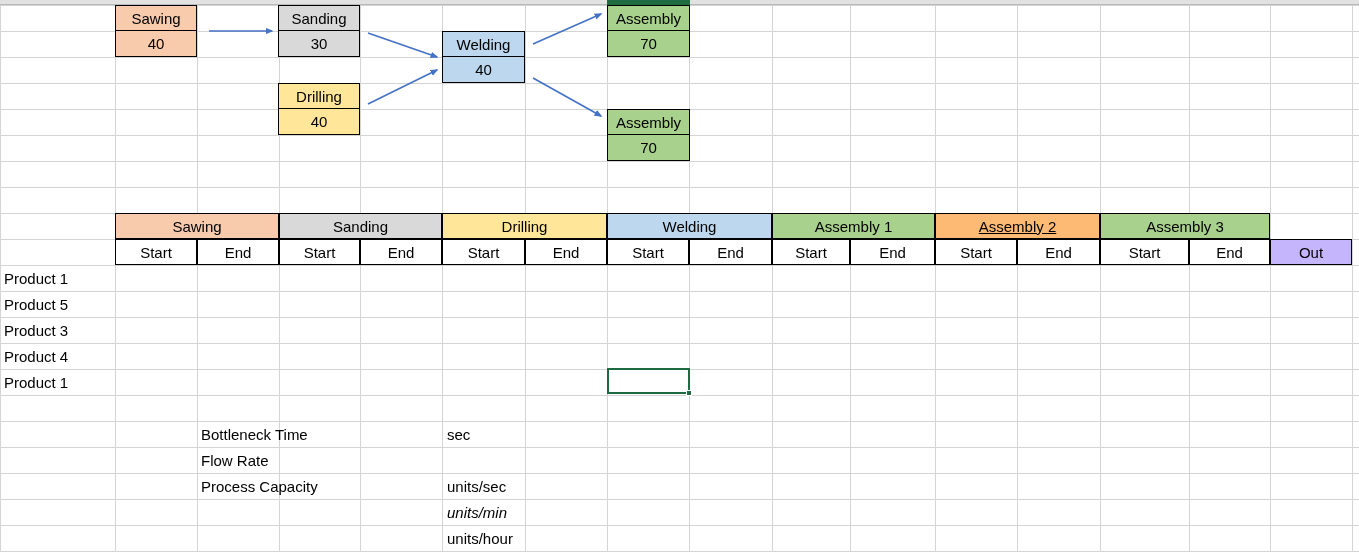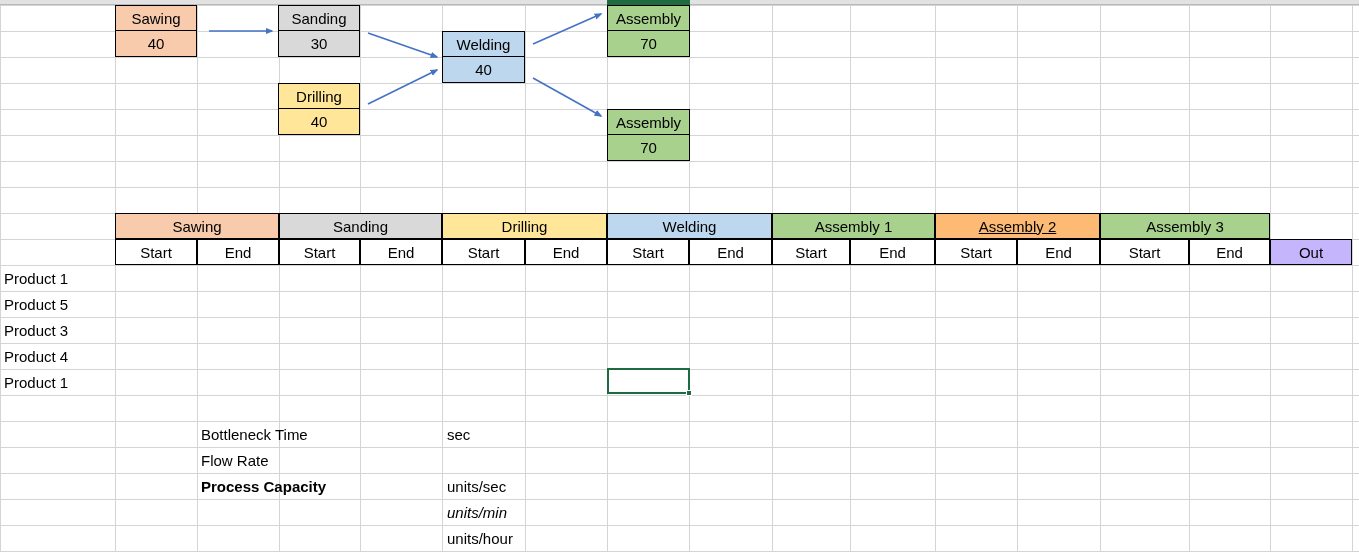--- a/index.html
+++ b/index.html
@@ -242,21 +242,21 @@
       <div class="cell left" style="left: 2px; top: 291px; width: 113px; height: 26px;">Product 5</div>
       <div class="cell left" style="left: 2px; top: 317px; width: 113px; height: 26px;">Product 3</div>
       <div class="cell left" style="left: 2px; top: 343px; width: 113px; height: 26px;">Product 4</div>
       <div class="cell left" style="left: 2px; top: 369px; width: 113px; height: 26px;">Product 1</div>
     </div>
 
   <div id="metrics-layer">
       <div class="cell left" style="left: 199px; top: 421px; width: 240px; height: 26px;">Bottleneck Time</div>
       <div class="cell left" style="left: 445px; top: 421px; width: 160px; height: 26px;">sec</div>
       <div class="cell left" style="left: 199px; top: 447px; width: 240px; height: 26px;">Flow Rate</div>
-      <div class="cell left" style="left: 199px; top: 473px; width: 240px; height: 26px; font-weight: bold;">Process Capacity</div>
+      <div class="cell left" style="left: 199px; top: 473px; width: 240px; height: 26px;">Process Capacity</div>
       <div class="cell left" style="left: 445px; top: 473px; width: 160px; height: 26px;">units/sec</div>
       <div class="cell left" style="left: 445px; top: 499px; width: 160px; height: 26px; font-style: italic;">units/min</div>
       <div class="cell left" style="left: 445px; top: 525px; width: 160px; height: 26px;">units/hour</div>
     </div>
 
   <div class="selcell" id="selection-rect" style="left: 607px; top: 368px; width: 83px; height: 26px; border-color: rgb(30, 107, 65);"></div>
   <div class="selhandle" id="selection-handle" style="left: 686px; top: 390px; background: rgb(30, 107, 65);"></div>
 
 </div>
 

